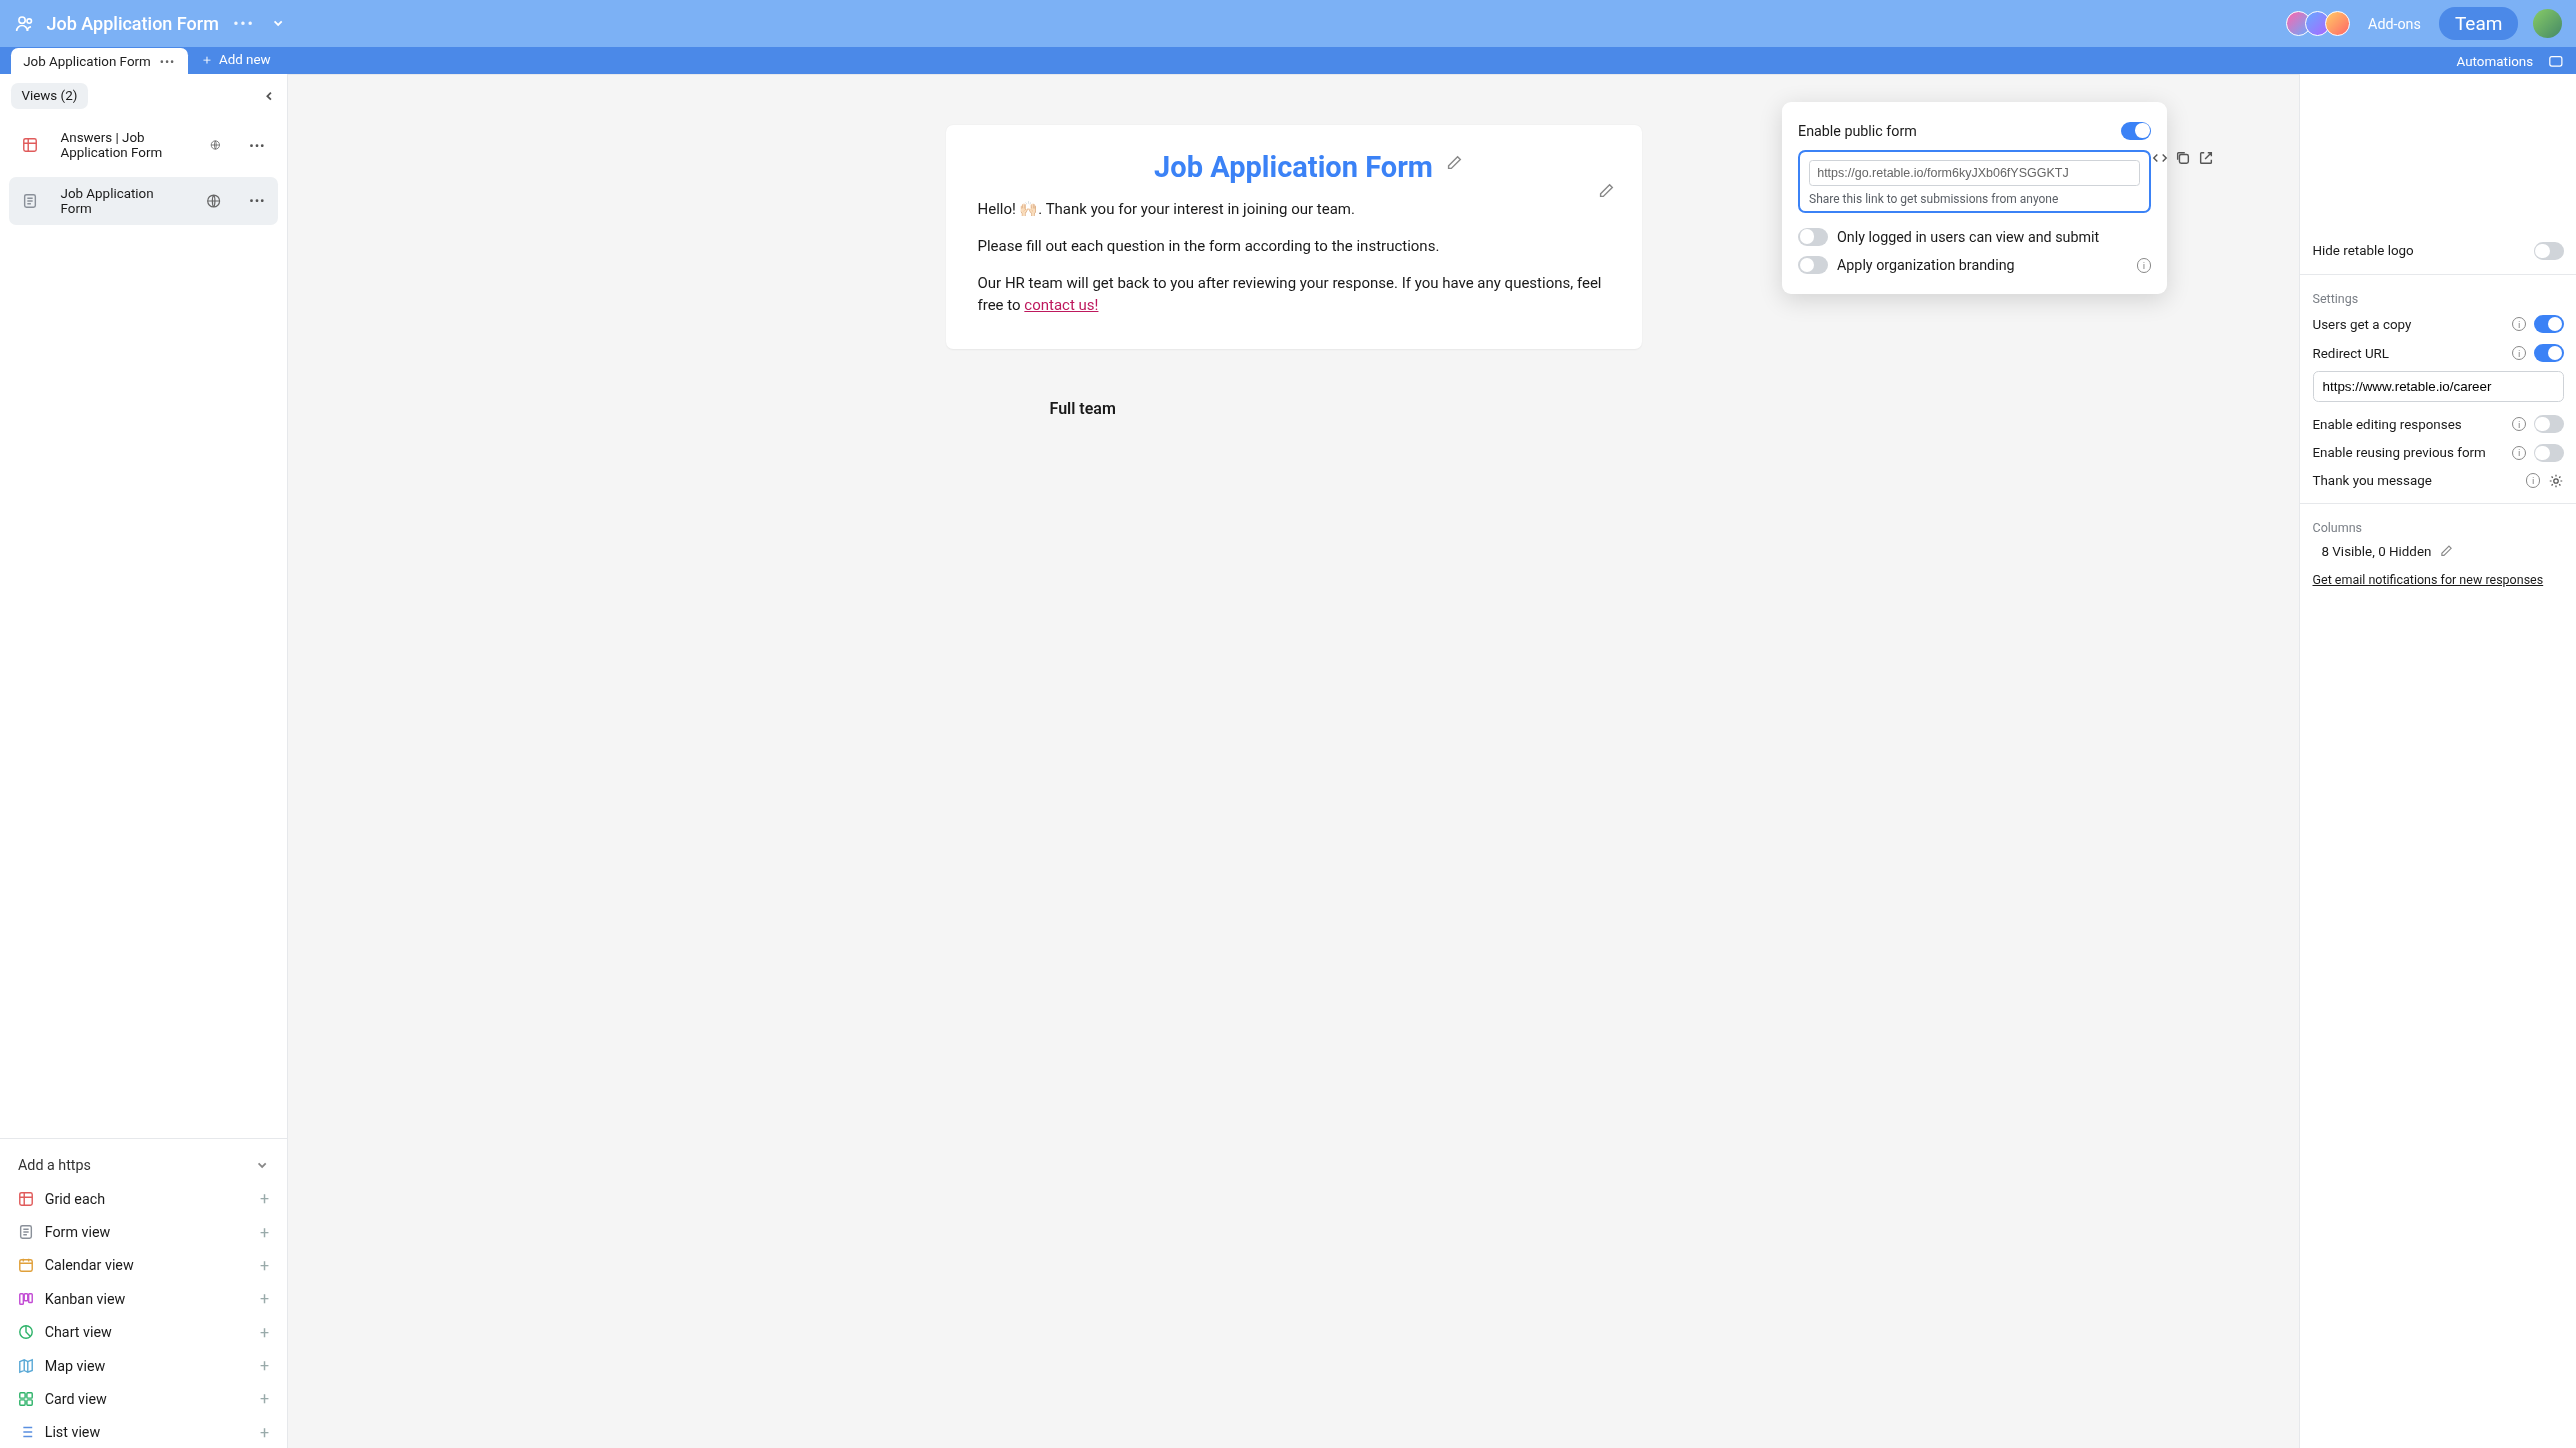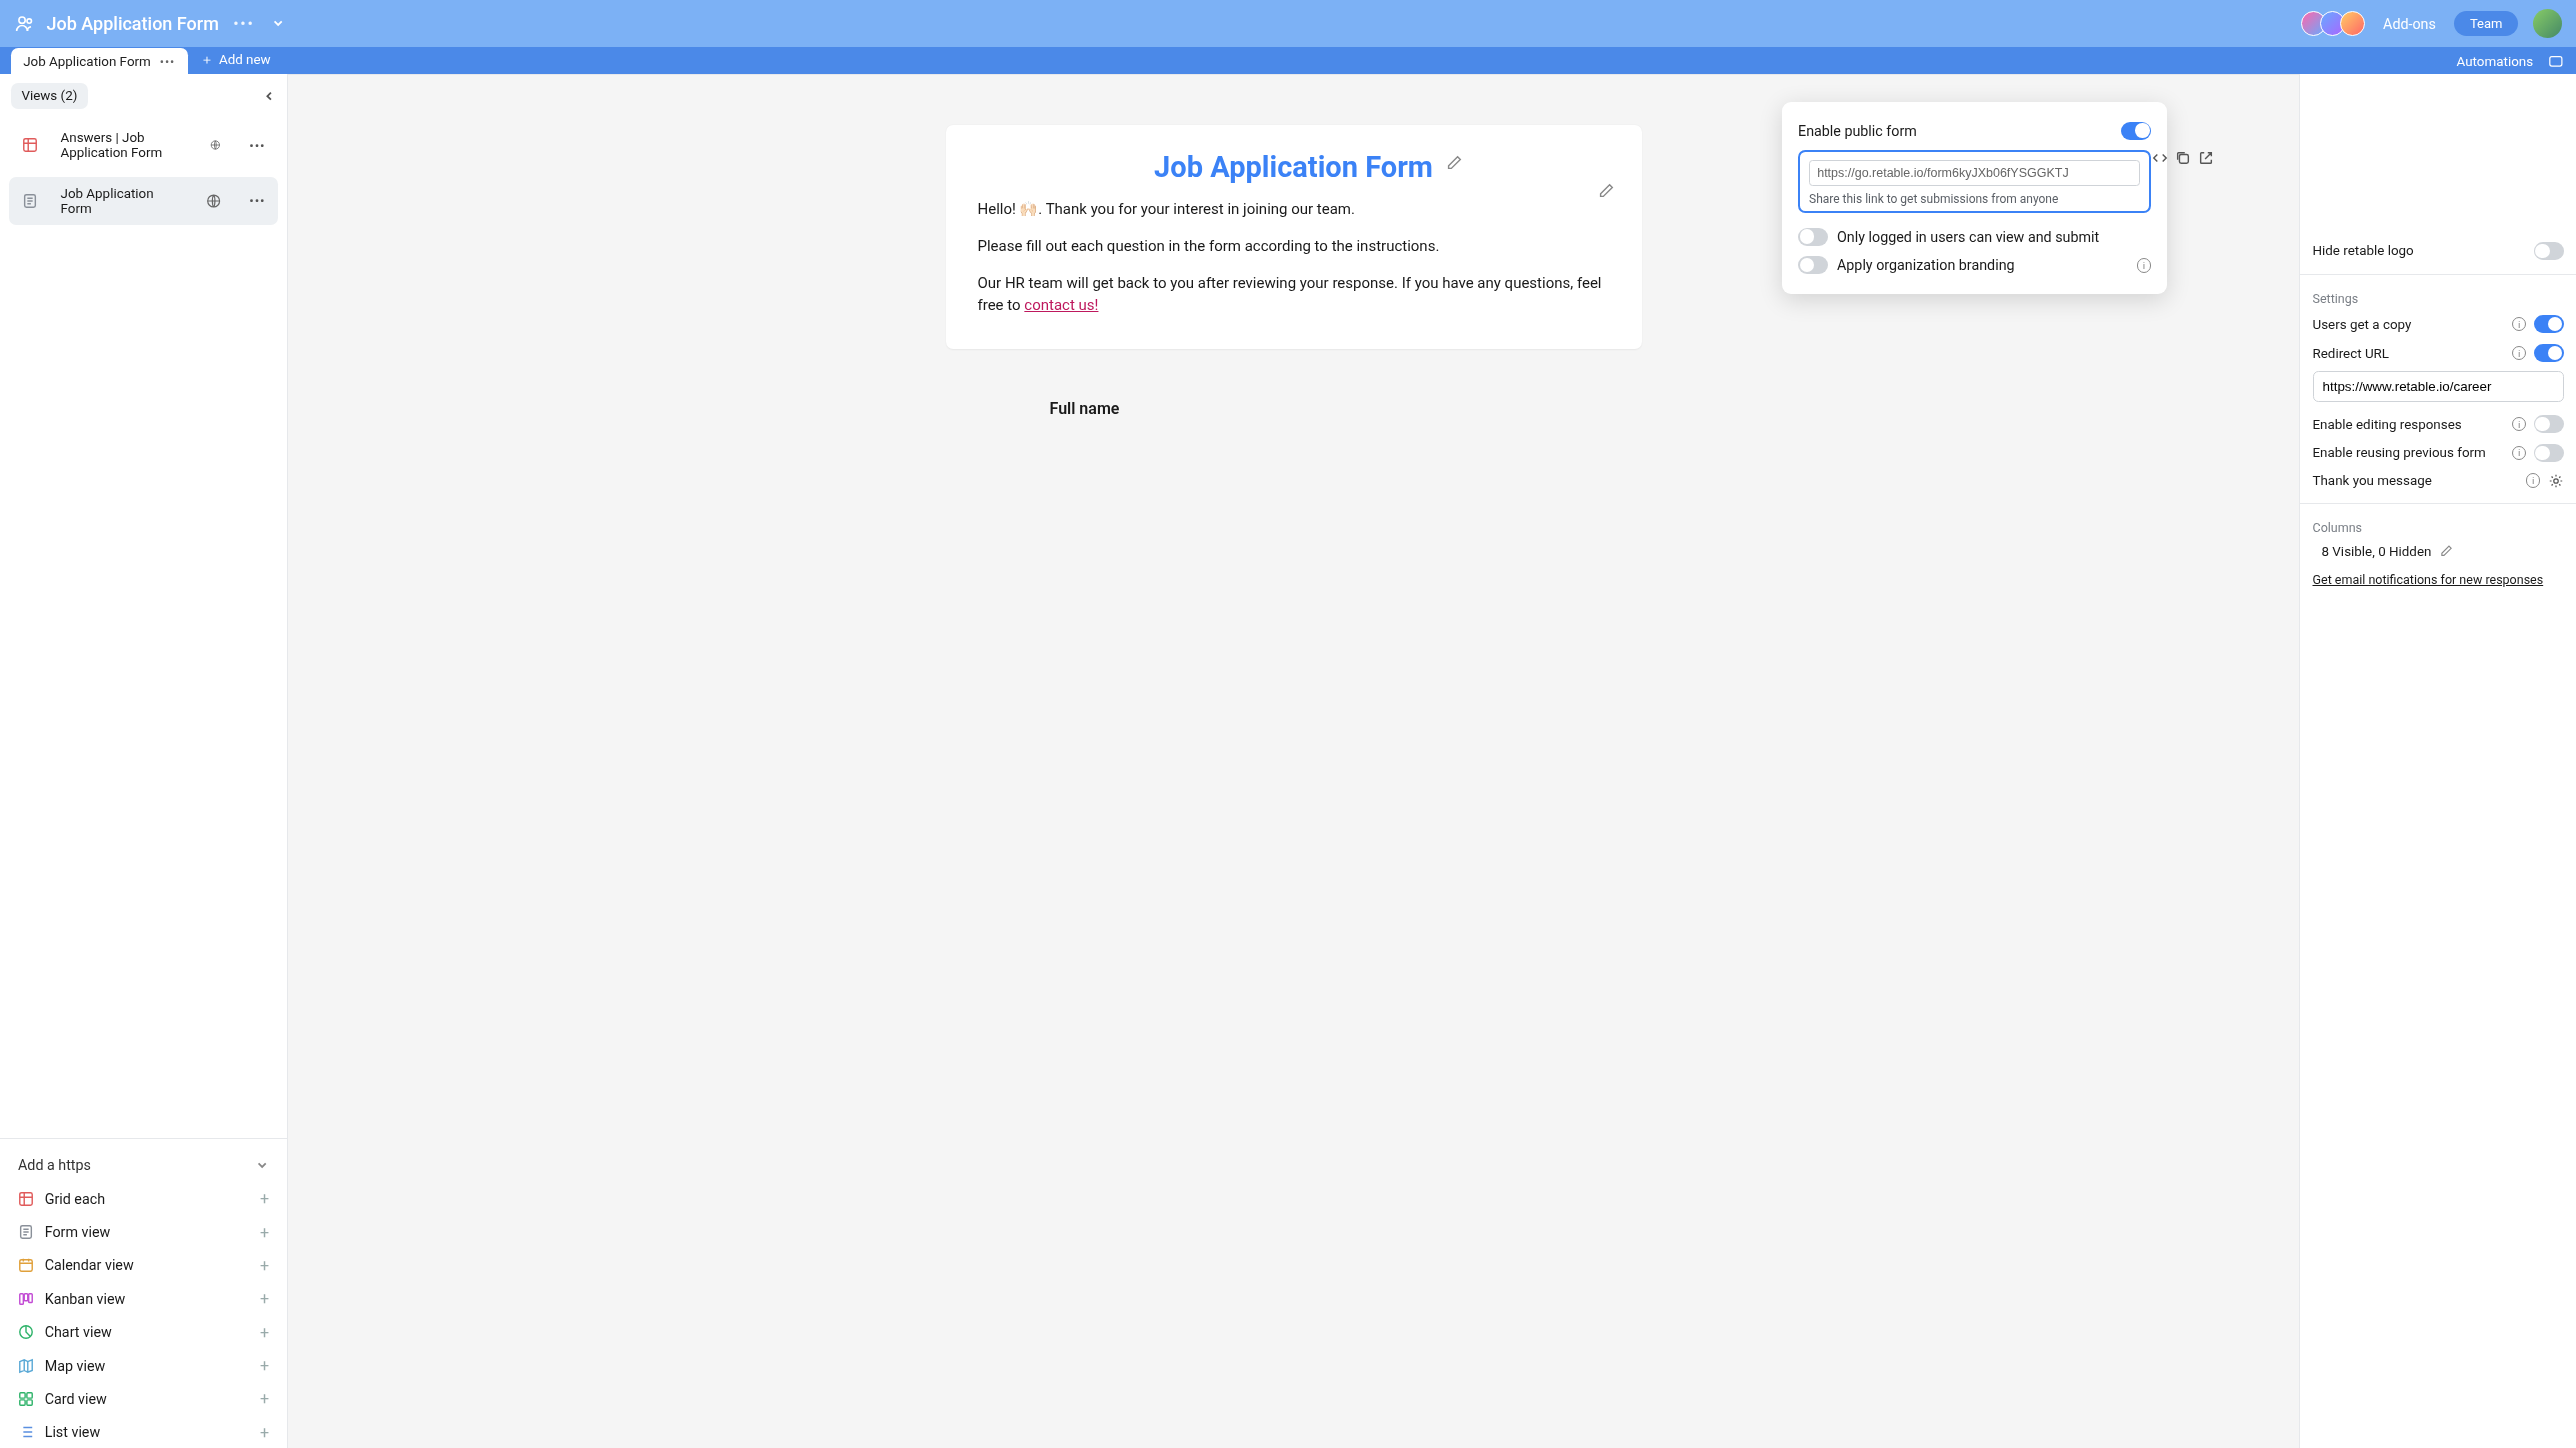--- a/index.html
+++ b/index.html
@@ -7,21 +7,21 @@
 
 .topbar { background: #7cb1f5; height: 47px; display: flex; align-items: center; padding: 0 14.3px; color: #fff; }
 .topbar .people-icon { width: 21.5px; height: 21.5px; margin-right: 10.7px; }
 .topbar .title { font-size: 18px; font-weight: 500; }
 .topbar .more-dots { margin-left: 14.3px; font-size: 16px; letter-spacing: 1.8px; opacity: .9; cursor: pointer; }
 .topbar .chev { margin-left: 16px; }
 .topbar .spacer { flex: 1; }
 .topbar .avatars { display: flex; }
 .topbar .avatars img, .topbar .avatars .av { width: 25px; height: 25px; border-radius: 50%; border: 1.8px solid #fff; margin-left: -5.4px; background: linear-gradient(135deg,#f6a,#6af); }
 .topbar .addons { margin: 0 18px; font-size: 14.3px; }
-.topbar .team-btn { background: #4b89e8; padding: 5.4px 16px; border-radius: 16px; font-size: 13px; margin-right: 14.3px; }
+.topbar .team-btn { background: #4b89e8; padding: 5.4px 16px; border-radius: 16px; font-size: 19px; margin-right: 14.3px; }
 .topbar .user-av { width: 29px; height: 29px; border-radius: 50%; background: linear-gradient(135deg,#8c6,#486); }
 
 .tabbar { background: #4b89e8; height: 27px; display: flex; align-items: end; color: #fff; padding-left: 10.7px; }
 .tab { background: #fff; color: #222; padding: 5.4px 12.5px; border-radius: 7.2px 7.2px 0 0; display: flex; align-items: center; gap: 9px; font-size: 13.4px; }
 .tab .dots { color: #666; font-size: 12.5px; letter-spacing: 0.9px; }
 .addnew { display: flex; align-items: center; gap: 5.4px; margin-left: 12.5px; font-size: 13.4px; padding-bottom: 5.4px; }
 .tabbar .spacer { flex: 1; }
 .tabbar .autom { margin-right: 12.5px; font-size: 13.4px; padding-bottom: 5.4px; }
 .tabbar .chat-icon { margin-right: 10.7px; padding-bottom: 3.6px; }
 
@@ -273,21 +273,21 @@
             <path d="M14 3l3 3L7 16H4v-3z"></path>
           </svg>
         <svg class="pen2" width="18" height="18" viewBox="0 0 20 20" fill="none" stroke="#888" stroke-width="1.6">
             <path d="M14 3l3 3L7 16H4v-3z"></path>
           </svg>
         <p>Hello! 🙌🏻. Thank you for your interest in joining our team.</p>
         <p>Please fill out each question in the form according to the instructions.</p>
         <p><span>Our HR team will get back to you after reviewing your response. If you have any questions, feel free to </span><a href="#">contact us!</a></p>
       </div>
 
-      <div class="fieldlabel">Full name</div>
+      <div class="fieldlabel">Full team</div>
     </div>
   </div>
 
   <div class="rightpanel">
     <div style="height:150px"></div>
     <div class="rp-row">
       <span class="label">Hide retable logo</span>
       <div class="toggle"></div>
     </div>
     <div class="rp-sep"></div>

